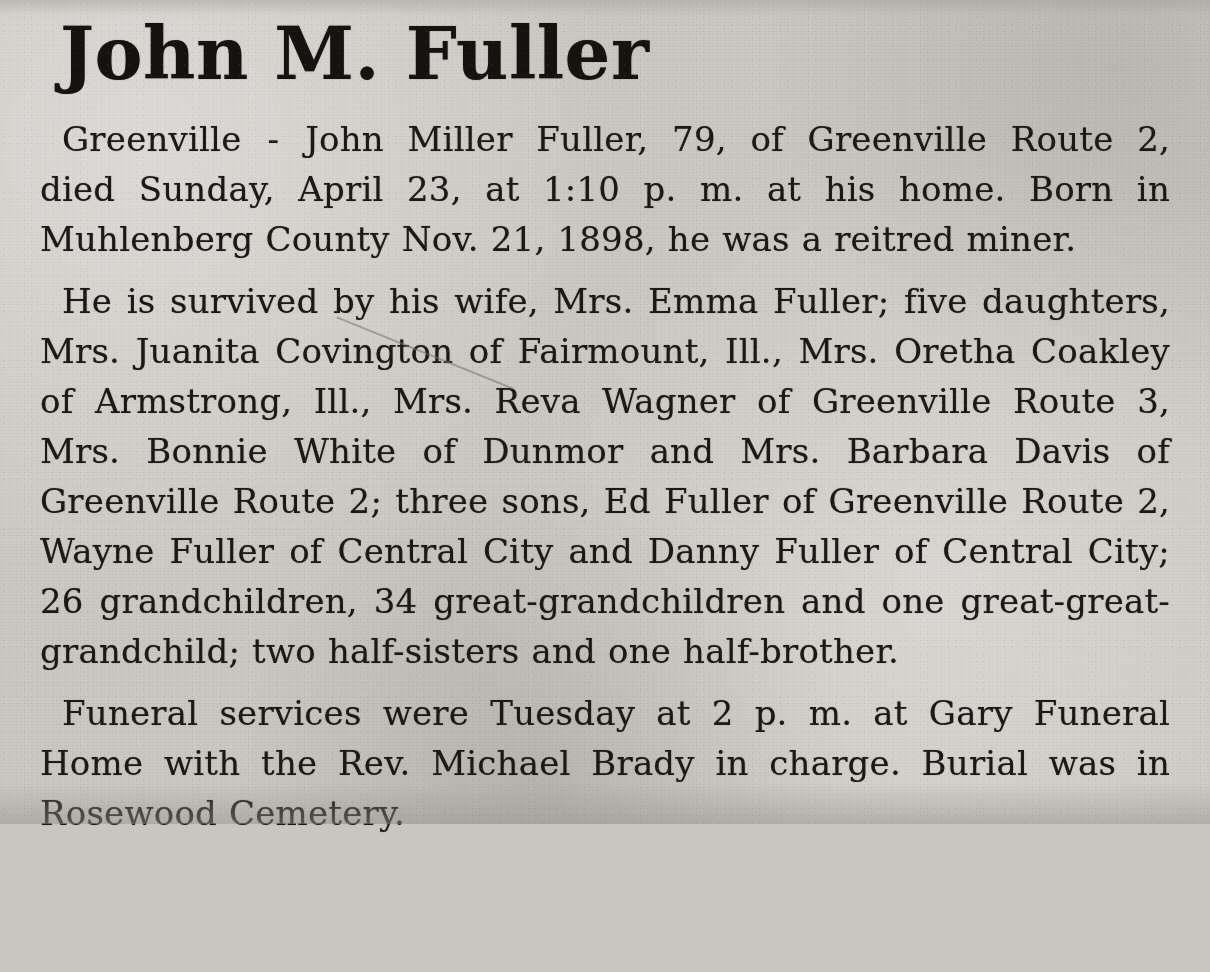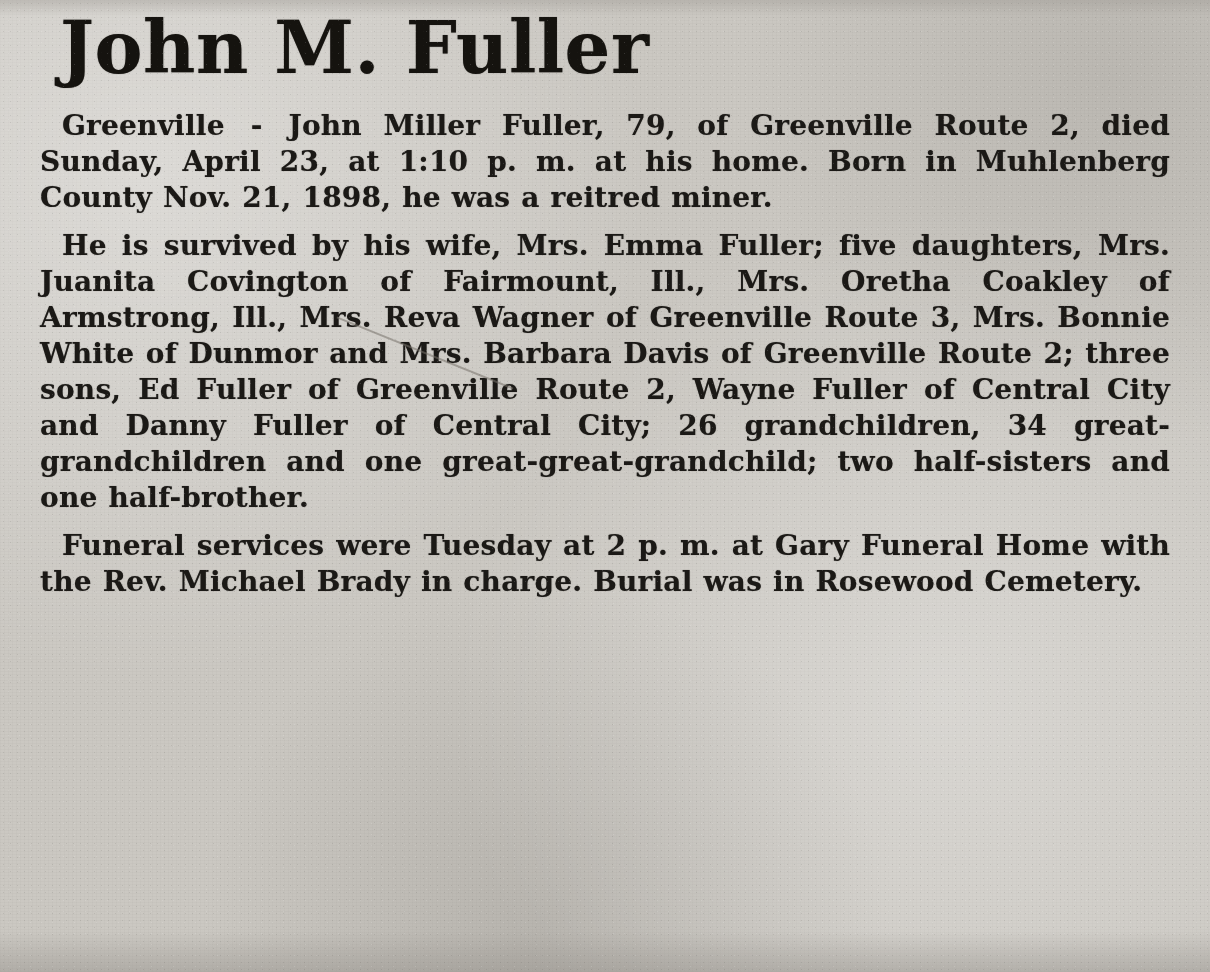--- a/index.html
+++ b/index.html
@@ -10,31 +10,31 @@
     width: 1210px;
     height: 972px;
     background: #c9c6c0;
     font-family: "DejaVu Serif", serif;
     overflow: hidden;
   }
   
   #clipping {
     position: relative;
     width: 1210px;
-    height: 972px;
+    height: 824px;
     box-sizing: border-box;
     background-color: #cbc8c2;
     background-image:
       radial-gradient(circle at 12% 18%, rgba(255,255,255,0.35) 0%, rgba(255,255,255,0) 38%),
       radial-gradient(circle at 78% 72%, rgba(255,255,255,0.28) 0%, rgba(255,255,255,0) 42%),
       radial-gradient(circle at 45% 95%, rgba(90,86,80,0.18) 0%, rgba(90,86,80,0) 30%),
       radial-gradient(circle at 92% 8%, rgba(90,86,80,0.14) 0%, rgba(90,86,80,0) 26%),
       repeating-linear-gradient(0deg, rgba(120,116,110,0.045) 0px, rgba(120,116,110,0.045) 1px, rgba(255,255,255,0) 1px, rgba(255,255,255,0) 3px),
       repeating-linear-gradient(90deg, rgba(120,116,110,0.04) 0px, rgba(120,116,110,0.04) 1px, rgba(255,255,255,0) 1px, rgba(255,255,255,0) 4px);
-    padding: 4px 40px 0 40px;
+    padding: 10px 40px 0 40px;
     color: #1c1a18;
   }
   #clipping::after {
     
     content: "";
     position: absolute;
     left: 0; top: 0; right: 0; bottom: 0;
     pointer-events: none;
     background-image:
       radial-gradient(rgba(60,58,54,0.22) 0.6px, rgba(0,0,0,0) 0.7px),
@@ -54,23 +54,23 @@
     color: #15130f;
     text-shadow: 0 0 1px rgba(30,28,24,0.55);
   }
 
   .article {
     margin-top: 22px;
   }
 
   .para {
     font-family: "DejaVu Serif", serif;
-    font-weight: bold;
-    font-size: 28px;
-    line-height: 36px;
+    font-weight: normal;
+    font-size: 34px;
+    line-height: 50px;
     text-align: justify;
     text-align-last: left;
     color: #1b1916;
     margin: 0 0 0 0;
     letter-spacing: 0.2px;
     text-shadow: 0 0 1px rgba(40,38,34,0.5);
     word-spacing: 1px;
   }
   .para + .para {
     margin-top: 12px;

